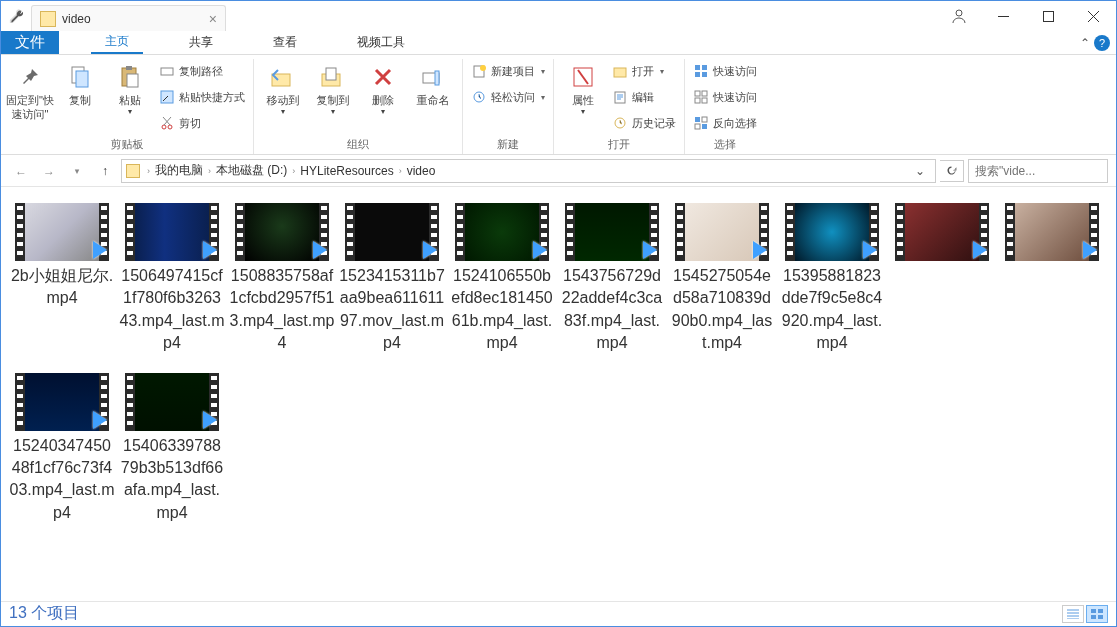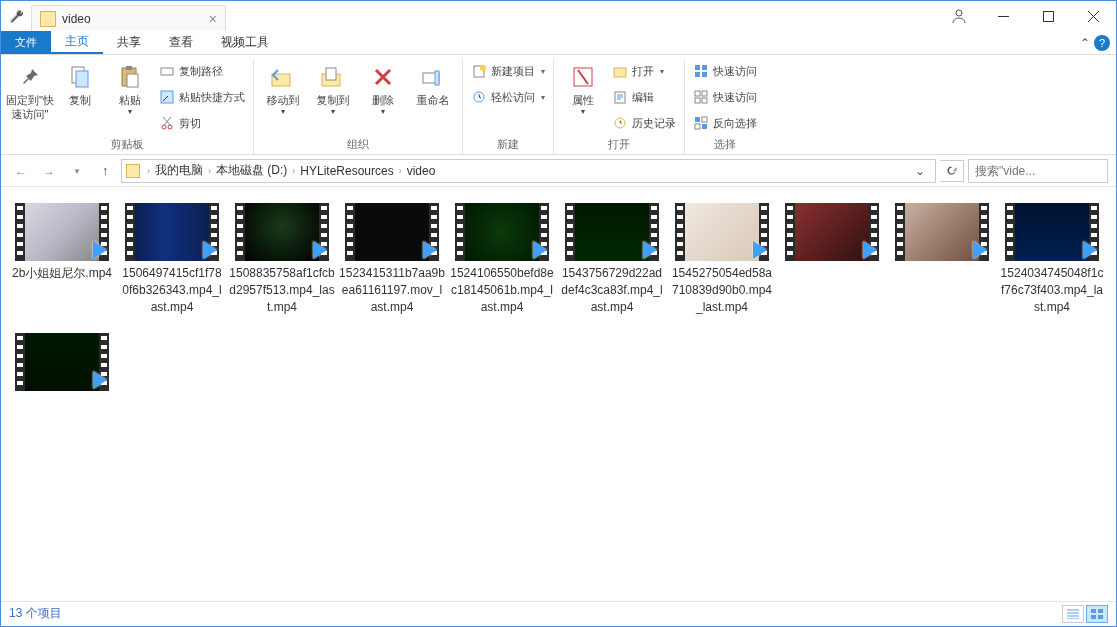--- a/index.html
+++ b/index.html
@@ -9,22 +9,22 @@
 .wrench { width: 30px; display: flex; align-items: center; justify-content: center; color: #555; }
 .tab { width: 195px; height: 26px; margin-top: 4px; background: #f9f9f9; border: 1px solid #ddd; border-bottom: none; border-radius: 3px 3px 0 0; display: flex; align-items: center; padding: 0 8px; }
 .tab-icon { width: 16px; height: 16px; background: #ffe9a8; border: 1px solid #d9b65a; margin-right: 6px; }
 .tab-close { margin-left: auto; color: #888; font-size: 14px; }
 .win-controls { margin-left: auto; display: flex; }
 .win-btn { width: 45px; height: 30px; display: flex; align-items: center; justify-content: center; color: #333; }
 .win-btn svg { width: 11px; height: 11px; }
 .user-icon { width: 45px; height: 30px; display: flex; align-items: center; justify-content: center; }
 
 .ribbon-tabs { height: 24px; display: flex; align-items: stretch; border-bottom: 1px solid #ddd; background: #fff; }
-.file-tab { background: #1979ca; color: #fff; padding: 0 14px; display: flex; align-items: center; font-size: 11px; }
-.rtab { padding: 0 14px; display: flex; align-items: center; color: #333; }
+.file-tab { background: #1979ca; color: #fff; padding: 0 14px; display: flex; align-items: center; font-size: 15px; }
+.rtab { padding: 0 14px; display: flex; align-items: center; color: #333; margin-left: 32px; }
 .rtab.active { border-bottom: 2px solid #1979ca; color: #1979ca; }
 .ribbon-right { margin-left: auto; display: flex; align-items: center; padding-right: 6px; gap: 4px; color: #555; }
 .help-icon { width: 16px; height: 16px; border-radius: 50%; background: #1979ca; color: #fff; display: flex; align-items: center; justify-content: center; font-size: 11px; }
 
 .ribbon { height: 100px; display: flex; background: #fff; border-bottom: 1px solid #ddd; padding-top: 4px; }
 .rgroup { display: flex; flex-direction: column; align-items: center; border-right: 1px solid #e5e5e5; padding: 0 4px; }
 .rgroup-row { display: flex; flex: 1; align-items: flex-start; }
 .rgroup-label { font-size: 11px; color: #666; padding-bottom: 2px; }
 .rbtn-big { display: flex; flex-direction: column; align-items: center; justify-content: flex-start; width: 50px; padding-top: 4px; text-align: center; font-size: 11px; line-height: 1.3; color: #444; }
 .rbtn-big .ico { width: 28px; height: 28px; margin-bottom: 2px; display: flex; align-items: center; justify-content: center; }
@@ -37,31 +37,31 @@
 .nav-btn.enabled { color: #333; }
 .breadcrumb { flex: 1; height: 24px; border: 1px solid #ccc; display: flex; align-items: center; padding: 0 4px; font-size: 12px; }
 .breadcrumb .sep { color: #888; padding: 0 5px; font-size: 9px; }
 .breadcrumb .chev-end { margin-left: auto; padding: 0 6px; color: #555; }
 .refresh-btn { width: 24px; height: 22px; border: 1px solid #ccc; border-left: none; display: flex; align-items: center; justify-content: center; }
 .search { width: 140px; height: 24px; border: 1px solid #ccc; display: flex; align-items: center; padding: 0 6px; color: #888; }
 .search input { flex: 1; border: none; outline: none; font-size: 12px; color: #888; background: transparent; }
 
 .content { height: 414px; overflow: auto; padding: 16px 6px; }
 .grid { display: flex; flex-wrap: wrap; gap: 0; }
-.file-item { width: 110px; display: flex; flex-direction: column; align-items: center; text-align: center; font-size: 12px; line-height: 1.4; margin-bottom: 18px; }
+.file-item { width: 110px; display: flex; flex-direction: column; align-items: center; text-align: center; font-size: 16px; line-height: 1.4; margin-bottom: 18px; }
 .thumb { width: 94px; height: 58px; position: relative; margin-bottom: 4px; background: #e0e0e0; }
 .thumb .film-l, .thumb .film-r { position: absolute; top: 0; bottom: 0; width: 10px; background: #2b2b2b; }
 .thumb .film-l { left: 0; }
 .thumb .film-r { right: 0; }
 .thumb .film-l::before, .thumb .film-r::before { content: ""; position: absolute; left: 2px; right: 2px; top: 3px; bottom: 3px; background: repeating-linear-gradient(#fff 0 4px, #2b2b2b 4px 9px); }
 .thumb .frame { position: absolute; left: 10px; right: 10px; top: 0; bottom: 0; }
 .thumb .play { position: absolute; right: 2px; bottom: 2px; width: 0; height: 0; border-left: 14px solid #3fa0ff; border-top: 9px solid transparent; border-bottom: 9px solid transparent; filter: drop-shadow(0 0 1px #fff); }
 .fname { word-break: break-all; padding: 0 2px; }
 
-.statusbar { height: 24px; border-top: 1px solid #e5e5e5; display: flex; align-items: center; padding: 0 8px; font-size: 12px; color: #4070c0; }
+.statusbar { height: 24px; border-top: 1px solid #e5e5e5; display: flex; align-items: center; padding: 0 8px; font-size: 16px; color: #4070c0; }
 .view-toggle { margin-left: auto; display: flex; gap: 2px; }
 .vt { width: 22px; height: 18px; border: 1px solid #ccc; display: flex; align-items: center; justify-content: center; }
 .vt.active { background: #cde6ff; border-color: #6aaef0; }
 
 .sep-drop::after { content: "▾"; font-size: 8px; margin-left: 2px; color: #666; }
 </style>
 </head>
 <body>
 
 <div class="titlebar">
@@ -426,20 +426,29 @@
       <div class="film-l"></div>
       <div class="frame" style="background:linear-gradient(135deg,#f0e8e0,#d8c8b8);"></div>
       <div class="film-r"></div>
       <div class="play"></div>
     </div>
     <div class="fname">1545275054ed58a710839d90b0.mp4_last.mp4</div>
       </div>
       <div class="file-item">
     <div class="thumb">
       <div class="film-l"></div>
+      <div class="frame" style="background:radial-gradient(circle,#1090c0,#001828);"></div>
+      <div class="film-r"></div>
+      <div class="play"></div>
+    </div>
+    <div class="fname">15395881823dde7f9c5e8c4920.mp4_last.mp4</div>
+      </div>
+      <div class="file-item">
+    <div class="thumb">
+      <div class="film-l"></div>
       <div class="frame" style="background:linear-gradient(135deg,#8a3030,#301010);"></div>
       <div class="film-r"></div>
       <div class="play"></div>
     </div>
       </div>
       <div class="file-item">
     <div class="thumb">
       <div class="film-l"></div>
       <div class="frame" style="background:linear-gradient(135deg,#c8b0a0,#705040);"></div>
       <div class="film-r"></div>
@@ -455,20 +464,21 @@
     </div>
     <div class="fname">1524034745048f1cf76c73f403.mp4_last.mp4</div>
       </div>
       <div class="file-item">
     <div class="thumb">
       <div class="film-l"></div>
       <div class="frame" style="background:linear-gradient(#001800,#001000);"></div>
       <div class="film-r"></div>
       <div class="play"></div>
     </div>
+    <div class="fname">1540633978879b3b513df66afa.mp4_last.mp4</div>
       </div>
     </div>
 </div>
 
 <div class="statusbar">
   <span>13 个项目</span>
   <div class="view-toggle">
     <div class="vt">
         <svg width="12" height="10">
           <path d="M0 1h12M0 4h12M0 7h12M0 10h12" stroke="#5a9be0"></path>

